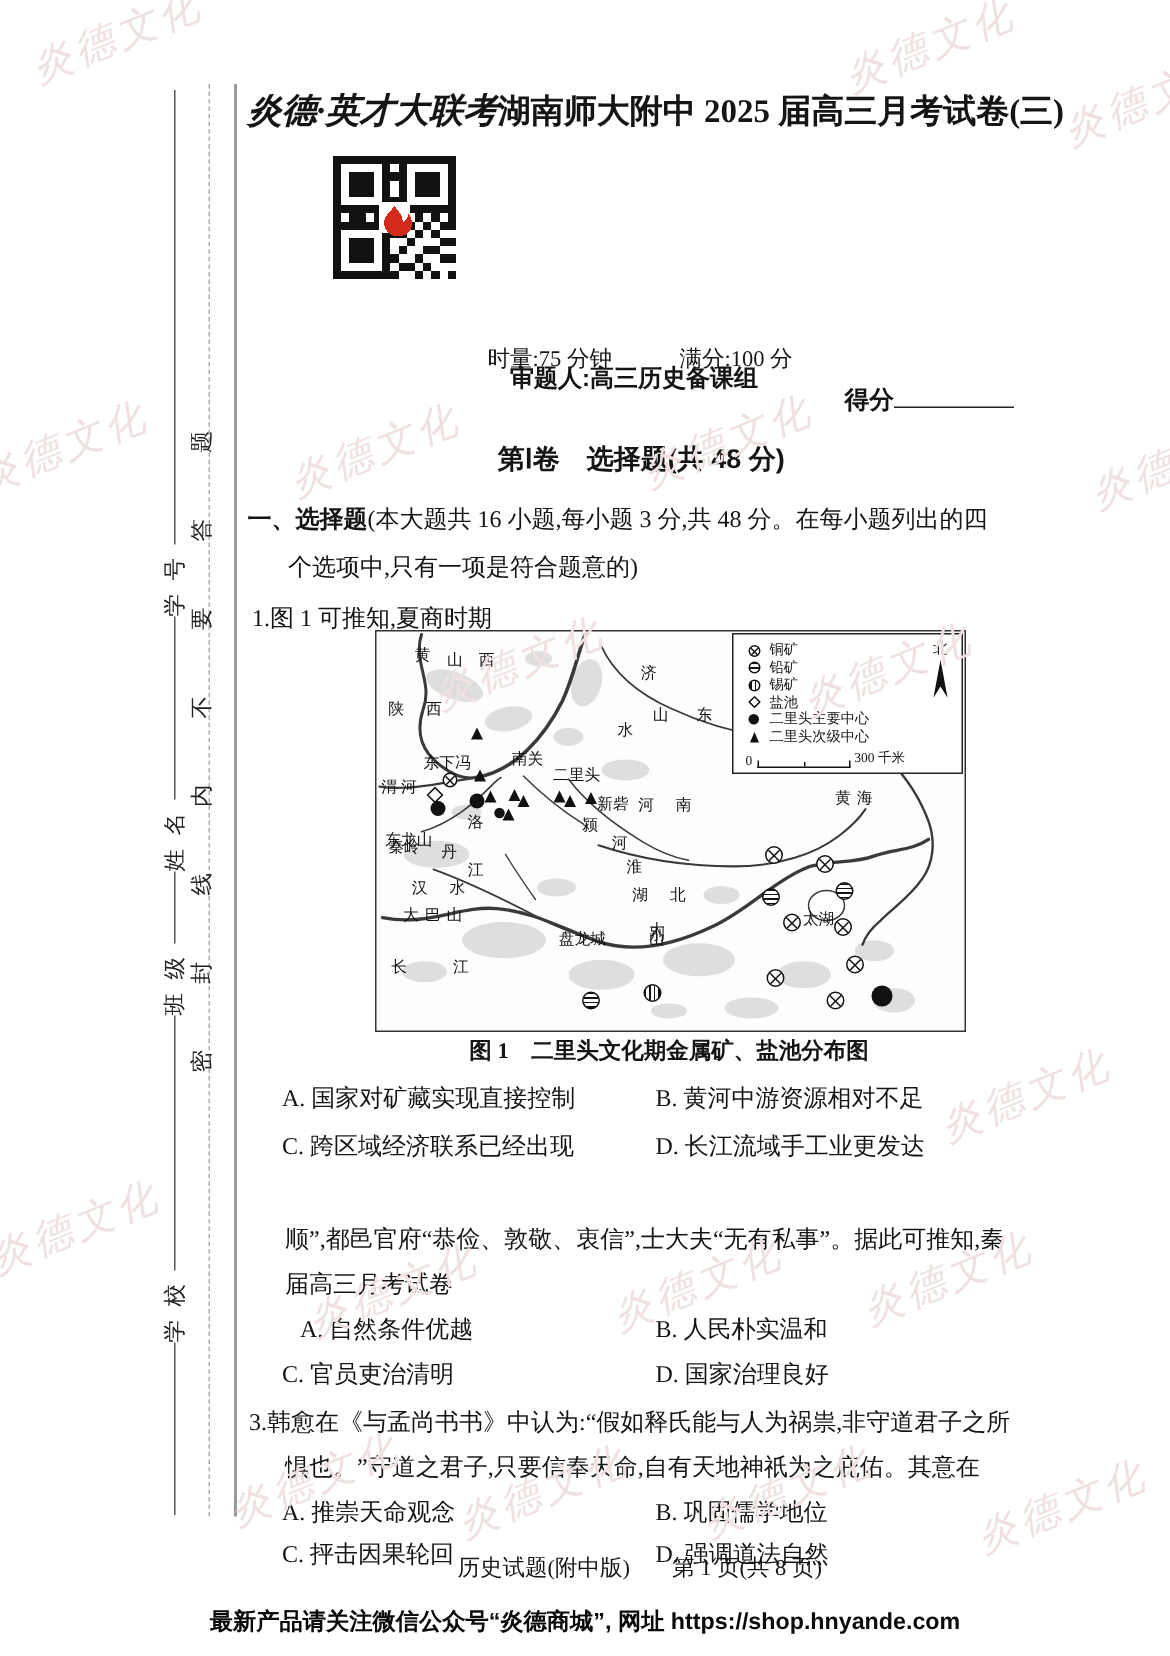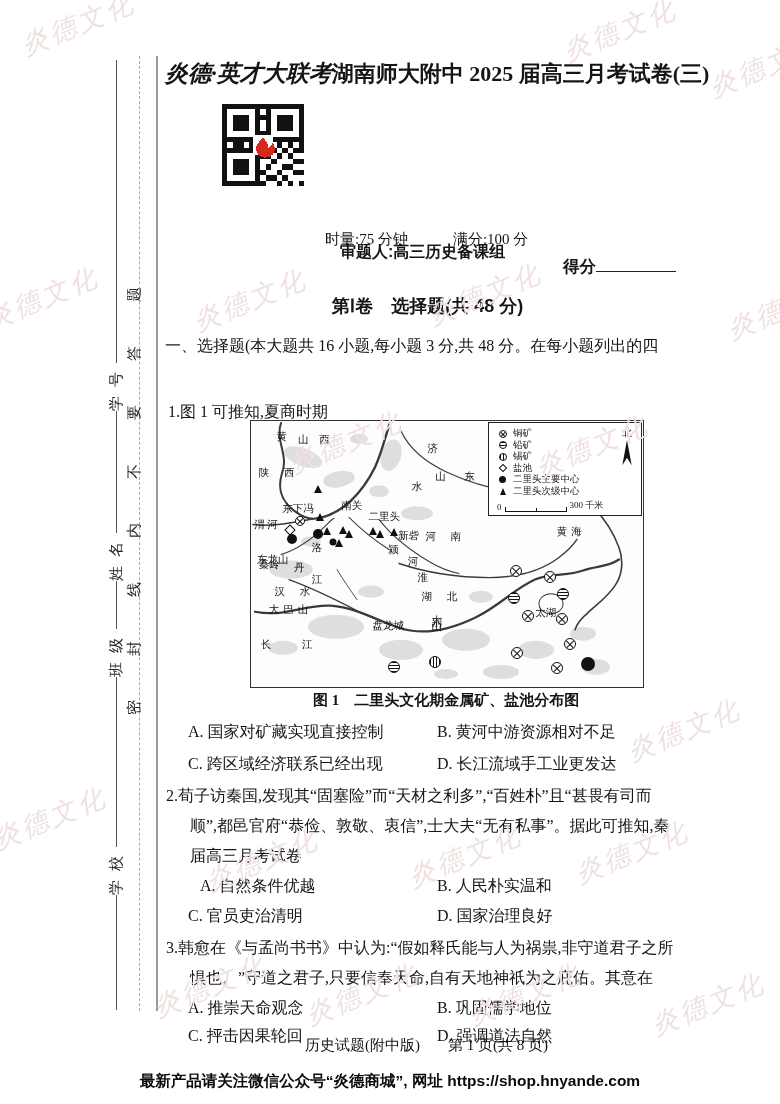--- a/index.html
+++ b/index.html
@@ -28,21 +28,21 @@
   .subject{left:280px;top:118px;width:300px;text-align:center;font-size:31px;font-weight:bold;
       font-family:"Liberation Sans",sans-serif;}
   .reviewer{left:340px;top:198px;font-size:16px;font-weight:bold;font-family:"Liberation Sans",sans-serif;margin-top:44px;}
   .timing{left:325px;top:230px;font-size:15px;}
   .timing span{margin-right:45px;text-align:right;}
   .score{left:563px;top:256px;font-size:16.5px;font-weight:bold;font-family:"Liberation Sans",sans-serif;}
   .score-line{display:inline-block;width:80px;border-bottom:1.5px solid #222;height:14px;vertical-align:baseline;}
   .section-heading{left:165px;top:294px;width:525px;text-align:center;font-size:18px;font-weight:bold;
       font-family:"Liberation Sans",sans-serif;}
   .text-line{font-size:16px;white-space:nowrap;}
-  .b{font-weight:normal;}
+  .b{font-weight:bold;}
   .opt{font-size:16px;white-space:nowrap;}
   
   .map-fig{left:250px;top:420px;width:392px;height:266px;border:1px solid #333;background:#fdfdfd;overflow:hidden;}
   .map-svg{position:absolute;left:0;top:0;width:100%;height:100%;}
   .map-label{position:absolute;font-size:10.5px;color:#111;white-space:nowrap;z-index:2;}
   .ls2{letter-spacing:4px;} .ls3{letter-spacing:6px;} .ls4{letter-spacing:8px;} .ls8{letter-spacing:14px;}
   .v{writing-mode:vertical-rl;letter-spacing:3px;}
   .mk{position:absolute;transform:translate(-50%,-50%);z-index:2;}
   .sym{display:inline-block;box-sizing:border-box;}
   .sym-circle{border:1.2px solid #111;border-radius:50%;background:#fff;}
@@ -143,20 +143,21 @@
   </div>
   <div class="abs score">
     <span>得分</span><span class="score-line"></span>
   </div>
 
   <div class="abs section-heading">第Ⅰ卷　选择题(共 48 分)</div>
 
   <div class="abs text-line" style="left:165px;top:336px">
     <span class="b">一、选择题</span><span>(本大题共 16 小题,每小题 3 分,共 48 分。在每小题列出的四</span>
   </div>
+  <div class="abs text-line" style="left:192px;top:368px">个选项中,只有一项是符合题意的)</div>
 
   <div class="abs text-line" style="left:168px;top:402px">1.图 1 可推知,夏商时期</div>
 
   <div class="abs map-fig">
     <svg class="map-svg" viewBox="0 0 392 265" preserveAspectRatio="none">
       <g fill="#dedede" stroke="none">
         <ellipse cx="52" cy="36" rx="20" ry="9" transform="rotate(20 52 36)"></ellipse>
         <ellipse cx="88" cy="58" rx="16" ry="8" transform="rotate(-10 88 58)"></ellipse>
         <ellipse cx="140" cy="34" rx="10" ry="16" transform="rotate(15 140 34)"></ellipse>
         <ellipse cx="108" cy="18" rx="9" ry="5"></ellipse>
@@ -304,21 +305,20 @@
     </div>
   </div>
 
   <div class="abs caption">图 1　二里头文化期金属矿、盐池分布图</div>
 
   <span class="abs opt" style="left:188px;top:722px">A. 国家对矿藏实现直接控制</span>
   <span class="abs opt" style="left:437px;top:722px">B. 黄河中游资源相对不足</span>
   <span class="abs opt" style="left:437px;top:754px">D. 长江流域手工业更发达</span>
   <span class="abs opt" style="left:188px;top:754px">C. 跨区域经济联系已经出现</span>
 
-  <div class="abs text-line" style="left:166px;top:786px">2.荀子访秦国,发现其“固塞险”而“天材之利多”,“百姓朴”且“甚畏有司而</div>
   <div class="abs text-line" style="left:190px;top:816px">顺”,都邑官府“恭俭、敦敬、衷信”,士大夫“无有私事”。据此可推知,秦</div>
   <div class="abs text-line" style="left:190px;top:846px">届高三月考试卷</div>
   <span class="abs opt" style="left:200px;top:876px">A. 自然条件优越</span>
   <span class="abs opt" style="left:437px;top:876px">B. 人民朴实温和</span>
   <span class="abs opt" style="left:188px;top:906px">C. 官员吏治清明</span>
   <span class="abs opt" style="left:437px;top:906px">D. 国家治理良好</span>
 
   <div class="abs text-line" style="left:166px;top:938px">3.韩愈在《与孟尚书书》中认为:“假如释氏能与人为祸祟,非守道君子之所</div>
   <div class="abs text-line" style="left:190px;top:968px">惧也。”守道之君子,只要信奉天命,自有天地神祇为之庇佑。其意在</div>
   <span class="abs opt" style="left:188px;top:998px">A. 推崇天命观念</span>

